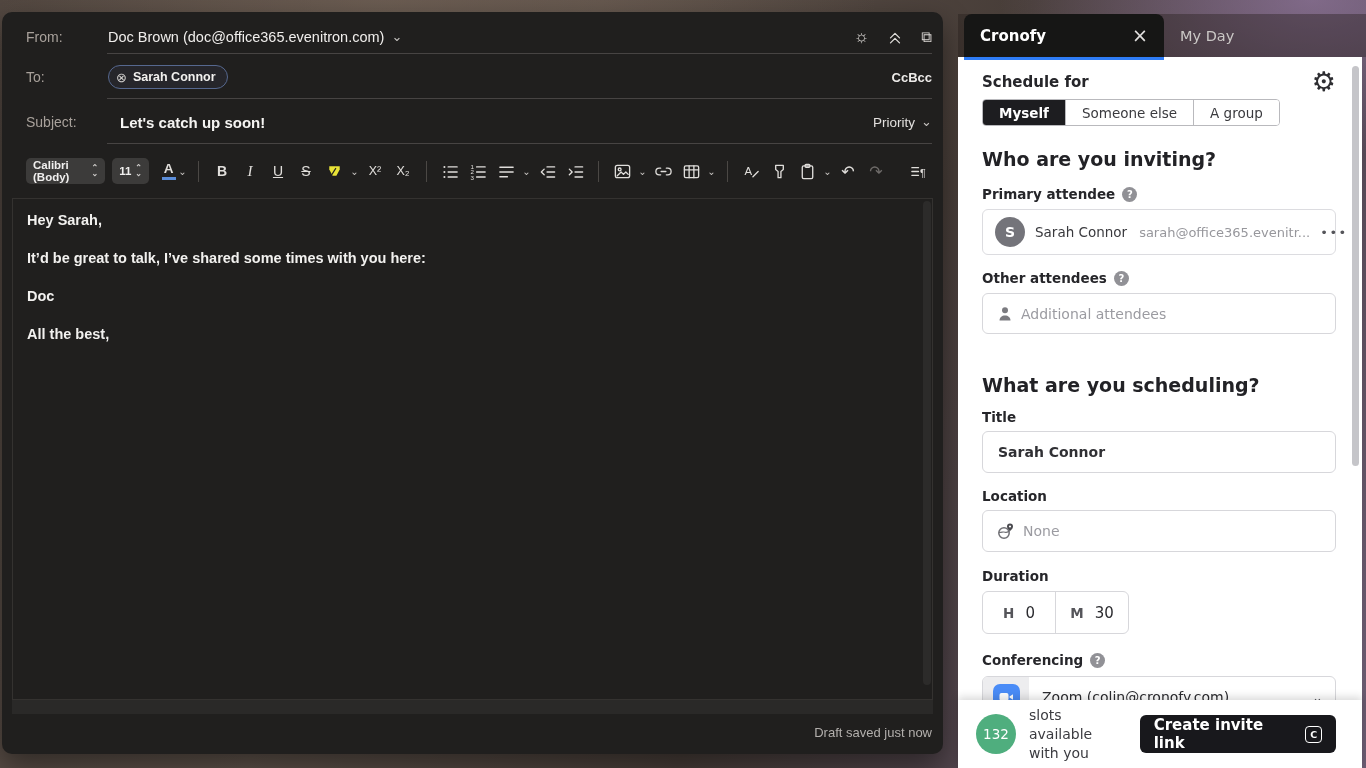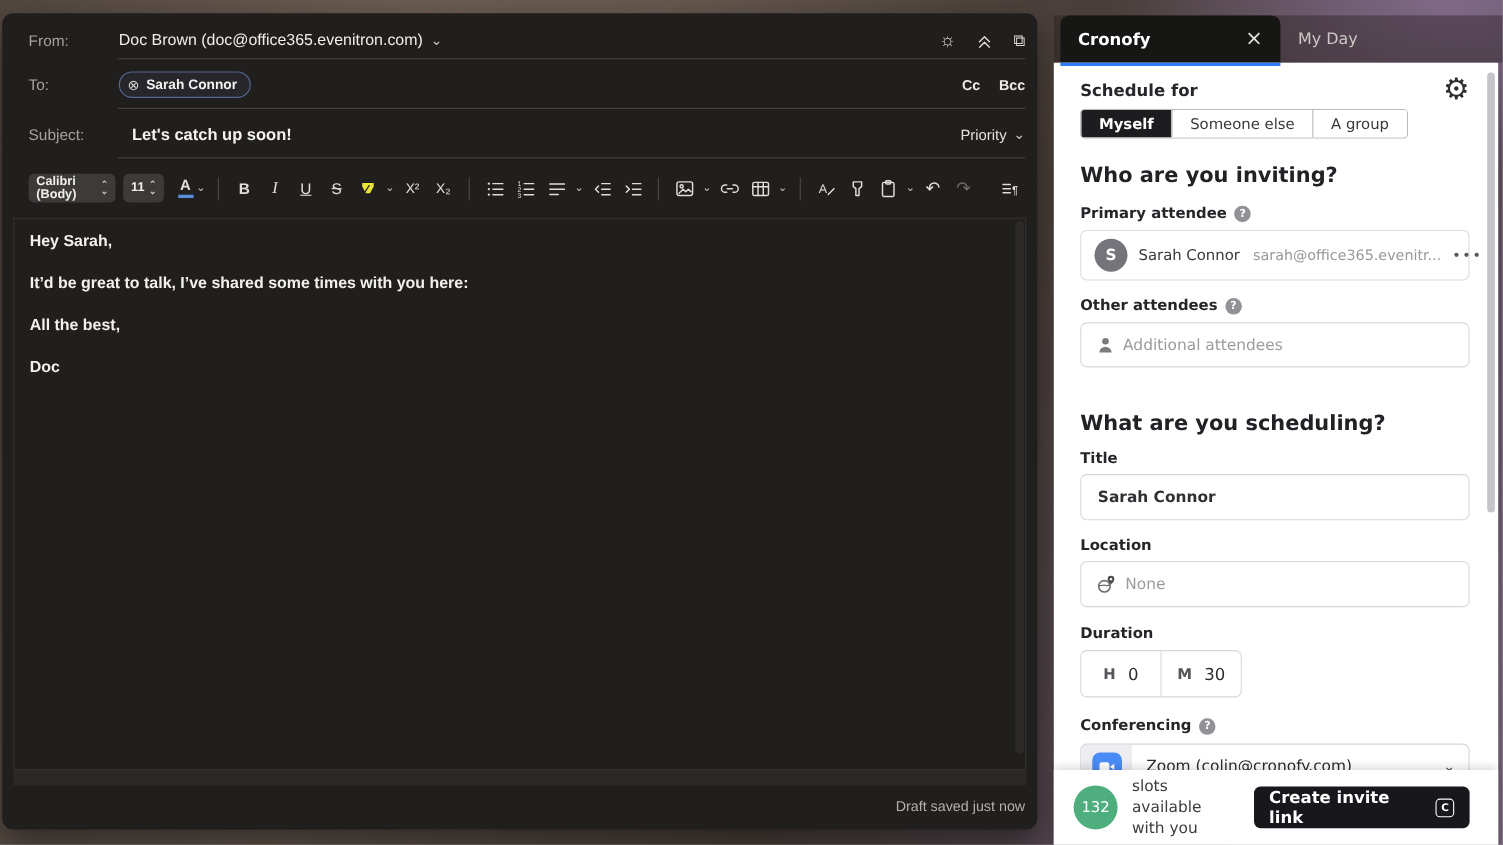--- a/index.html
+++ b/index.html
@@ -23,21 +23,21 @@
   .fromval{display:flex;align-items:center;gap:7px;color:#f0eeec;font-size:14.5px;}
   .chev{color:#c7c4c1;font-size:13px;line-height:10px;}
   .hdr-icons{margin-left:auto;display:flex;align-items:center;gap:17px;color:#d9d6d3;}
   .hdr-icons span,.hdr-icons svg{cursor:default;}
   .sunglyph{font-size:17px;}
   .popglyph{font-size:15px;}
   .chip{display:flex;align-items:center;gap:6px;height:22px;padding:0 11px 0 7px;border:1px solid #56688f;
     border-radius:12px;background:#26262b;}
   .chip .x{color:#d6d4d2;font-size:13px;}
   .chip .nm{font-size:12.5px;font-weight:700;color:#f2f1ef;}
-  .ccbcc{margin-left:auto;display:flex;gap:17px;font-size:13px;color:#eceae8;font-weight:600;}
+  .ccbcc{margin-left:auto;display:flex;font-size:13px;color:#eceae8;font-weight:600;}
   .subval{font-size:15px;font-weight:600;color:#f5f4f2;}
   .priority{margin-left:auto;display:flex;align-items:center;gap:6px;color:#e2e0de;font-size:13.5px;}
 
   
   .toolbar{position:absolute;left:24px;right:11px;top:141px;height:36px;display:flex;align-items:center;color:#e0dedb;}
   .selbox{display:flex;align-items:center;justify-content:space-between;height:26px;background:#3c3b3a;
     border-radius:5px;padding:0 7px;font-size:11.5px;color:#f0efee;font-weight:600;}
   .selbox.fname{width:96px;}
   .selbox.fsize{width:30px;margin-left:7px;}
   .stepper{display:flex;flex-direction:column;line-height:6px;font-size:8px;color:#cfcdcb;margin-left:4px;}
@@ -281,22 +281,22 @@
             <path d="M3 6h7 M3 10h7 M3 14h7"></path>
             <text x="11.5" y="15.5" font-size="11" fill="#e0dedb" stroke="none">¶</text>
           </svg>
       </div>
     </div>
 
     <div class="bodyarea">
       <div class="bodytext">
         <p>Hey Sarah,</p>
         <p>It’d be great to talk, I’ve shared some times with you here:</p>
+        <p>Doc</p>
         <p>All the best,</p>
-        <p>Doc</p>
       </div>
       <div class="vscroll"></div>
     </div>
     <div class="hstrip"></div>
     <div class="status">Draft saved just now</div>
   </div>
 
   <div class="panel">
     <div class="tabstrip">
       <div class="tab-cronofy">

